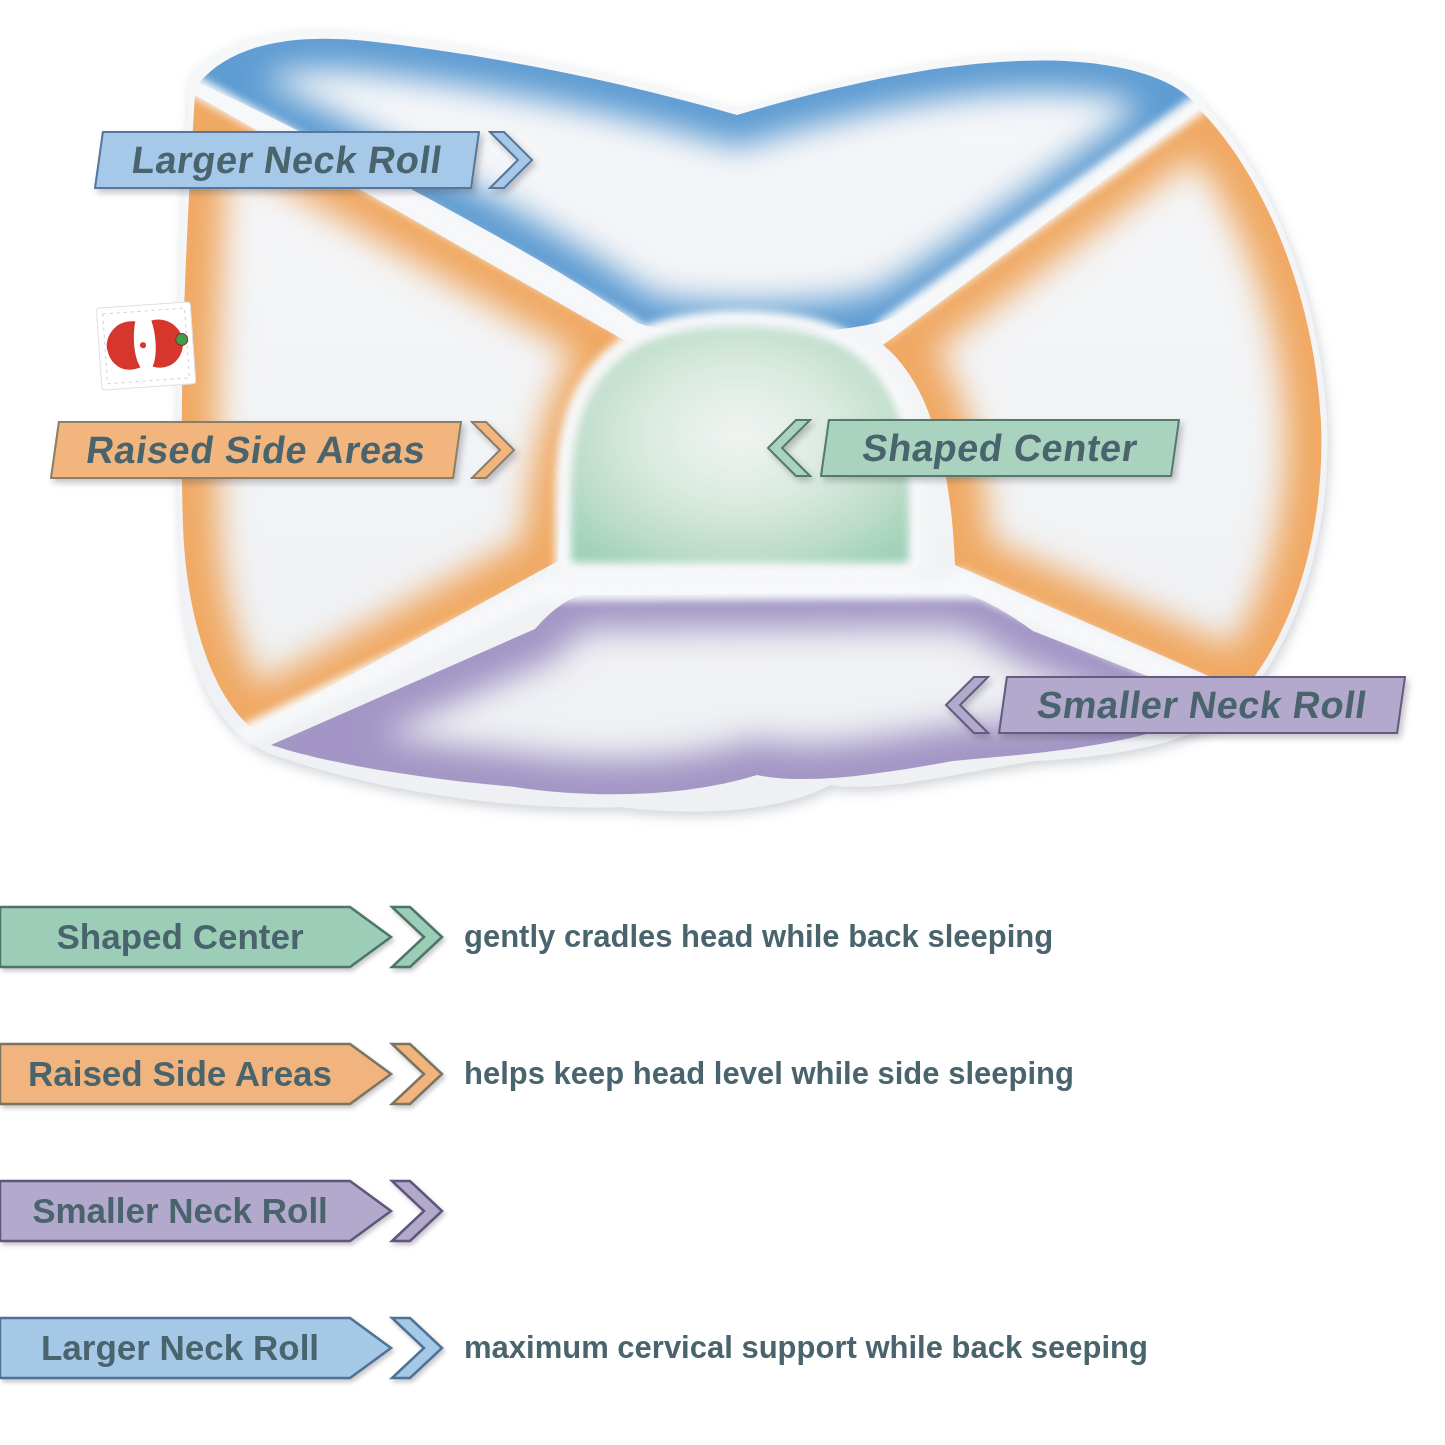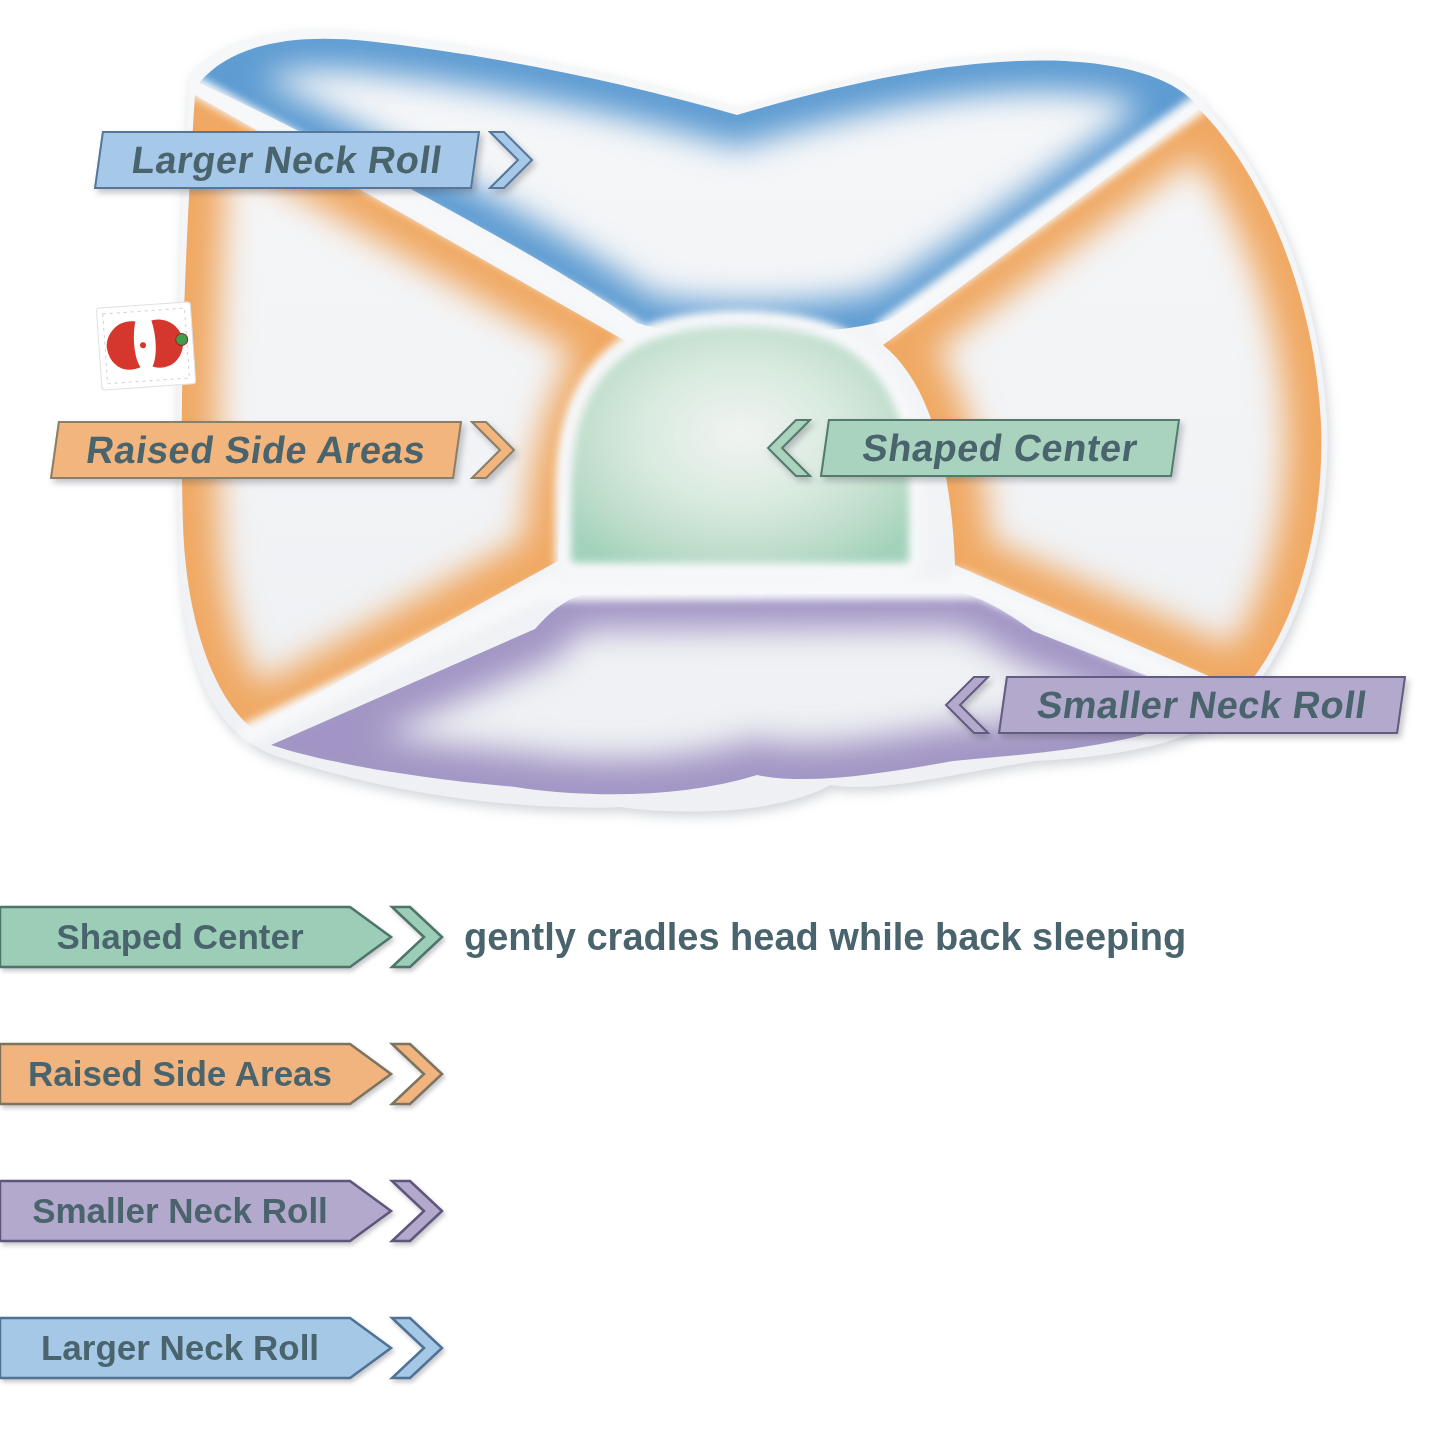--- a/index.html
+++ b/index.html
@@ -22,21 +22,21 @@
   #plabel-smaller{left:944px;top:676px;} #plabel-smaller .plabel-body{width:400px;}
   
   .legend{position:absolute;left:0;top:905px;width:1445px;}
   .lrow{display:flex;align-items:center;height:64px;margin-bottom:73px;}
   .lbanner{position:relative;width:446px;height:64px;flex:0 0 auto;
     filter:drop-shadow(2px 3px 2px rgba(70,70,85,.3));}
   .lbanner svg{display:block;}
   .llabel{position:absolute;left:0;top:0;width:360px;height:64px;
     display:flex;align-items:center;justify-content:center;
     font-size:35px;font-weight:bold;}
-  .ldesc{margin-left:18px;font-size:38px;font-weight:bold;}
+  .ldesc{margin-left:18px;font-size:31px;font-weight:bold;}
 </style>
 </head>
 <body>
 
 <div class="page" style="color: rgb(74, 100, 109);">
 
   <div class="pillow-wrap">
     <svg width="1265" height="838" viewBox="0 0 1265 838">
       <defs>
         <radialGradient id="domeGrad" cx="50%" cy="46%" r="62%">
@@ -167,36 +167,38 @@
     </div>
 
     <div class="lrow">
       <div class="lbanner">
         <svg width="446" height="64" viewBox="0 0 446 64">
           <path d="M 0,2 L 350,2 L 391,32 L 350,62 L 0,62 Z" stroke-width="2.5" fill="#f2b47e" stroke="#7c745f"></path>
           <path d="M 392,2 L 410,2 L 442,32 L 410,62 L 392,62 L 424,32 Z" stroke-width="2.5" fill="#f2b47e" stroke="#7c745f"></path>
         </svg>
         <div class="llabel">Raised Side Areas</div>
       </div>
+      <div class="ldesc">helps keep head level while side sleeping</div>
     </div>
 
     <div class="lrow">
       <div class="lbanner">
         <svg width="446" height="64" viewBox="0 0 446 64">
           <path d="M 0,2 L 350,2 L 391,32 L 350,62 L 0,62 Z" stroke-width="2.5" fill="#b3a9cc" stroke="#5e567b"></path>
           <path d="M 392,2 L 410,2 L 442,32 L 410,62 L 392,62 L 424,32 Z" stroke-width="2.5" fill="#b3a9cc" stroke="#5e567b"></path>
         </svg>
         <div class="llabel">Smaller Neck Roll</div>
       </div>
     </div>
 
     <div class="lrow">
       <div class="lbanner">
         <svg width="446" height="64" viewBox="0 0 446 64">
           <path d="M 0,2 L 350,2 L 391,32 L 350,62 L 0,62 Z" stroke-width="2.5" fill="#a5c8e6" stroke="#4f7296"></path>
           <path d="M 392,2 L 410,2 L 442,32 L 410,62 L 392,62 L 424,32 Z" stroke-width="2.5" fill="#a5c8e6" stroke="#4f7296"></path>
         </svg>
         <div class="llabel">Larger Neck Roll</div>
       </div>
+      <div class="ldesc">maximum cervical support while back seeping</div>
     </div>
 
   </div>
 </div>
 
 </body></html>

